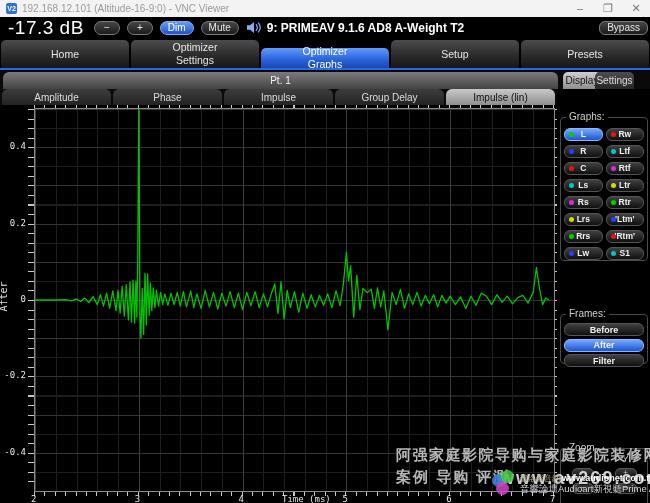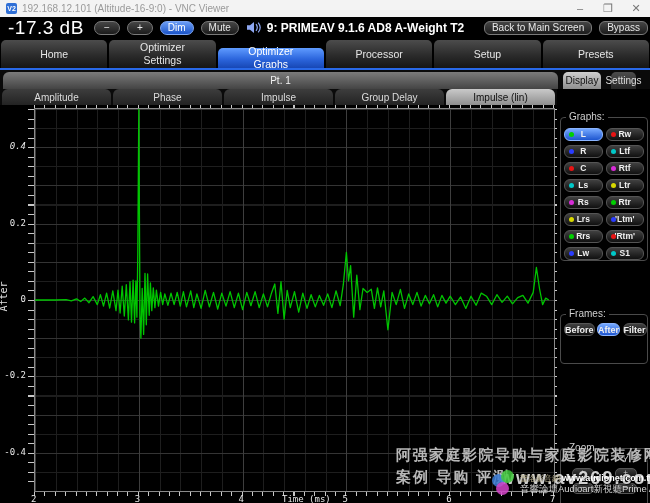--- a/index.html
+++ b/index.html
@@ -32,21 +32,21 @@
   .mtab.active{background:linear-gradient(#5f9bff,#2c66dd 55%,#1747b5);color:#fff;margin-top:8px;}
   .blueline{position:absolute;left:0;top:68px;width:650px;height:2px;background:#2969e8;}
   
   .pointrow{position:absolute;left:0;top:70px;width:650px;height:19px;background:#0a0a0a;}
   .ptbar{position:absolute;left:3px;top:2px;width:555px;height:17px;border-radius:6px 6px 0 0;
          background:linear-gradient(#7b7b7b,#444);color:#f2f2f2;font-size:10px;
          display:flex;align-items:center;justify-content:center;}
   .dtab{position:absolute;top:2px;height:17px;border-radius:5px 5px 0 0;font-size:10px;
         display:flex;align-items:center;justify-content:center;}
   .dtab.display{left:563px;width:38px;background:linear-gradient(#cfcfcf,#8f8f8f);color:#111;}
-  .dtab.settings{left:611px;width:25px;background:linear-gradient(#4c4c4c,#262626);color:#ddd;}
+  .dtab.settings{left:595px;width:39px;background:linear-gradient(#4c4c4c,#262626);color:#ddd;}
   
   .subtabs{position:absolute;left:0;top:89px;width:557px;height:16px;background:#0a0a0a;display:flex;gap:2px;padding:0 2px;box-sizing:border-box;}
   .stab{flex:1;border-radius:6px 6px 0 0;background:linear-gradient(#3d3d3d,#232323);color:#dcdcdc;
         font-size:10px;display:flex;align-items:center;justify-content:center;}
   .stab.active{background:linear-gradient(#c9c9c9,#8f8f8f);color:#111;text-align:center;}
   
   .chart-region{position:absolute;left:0;top:105px;width:557px;height:398px;background:#000;}
   .plot{position:absolute;left:34px;top:3px;width:519px;height:382px;box-sizing:content-box;
         border:1px solid #8a8a8a;background-color:#000;
         background-image:
@@ -74,21 +74,21 @@
   .groupbox{position:absolute;left:3px;right:2px;border:1px solid #4a4a4a;border-radius:4px;}
   .legend{position:absolute;top:-7px;left:5px;background:#000;padding:0 3px;color:#cfcfcf;font-size:10px;}
   .gb-graphs{top:12px;height:142px;}
   .chan-grid{display:grid;grid-template-columns:1fr 1fr;gap:4px 3px;padding:10px 3px 4px 3px;}
   .chan{position:relative;height:11px;border-radius:6px;border:1px solid #555;
         background:linear-gradient(#404040,#101010);display:flex;align-items:center;justify-content:center;}
   .chan.selected{background:linear-gradient(#74a8ff,#1d55cf);border-color:#8ab4ff;}
   .chan .dot{position:absolute;left:4px;width:5px;height:5px;border-radius:50%;}
   .chan .cl{color:#f0f0f0;font-size:8.5px;font-weight:bold;line-height:1;}
   .gb-frames{top:209px;height:48px;}
-  .frames-col{display:flex;flex-direction:row;gap:2.5px;padding:8px 3px 3px 3px;}
+  .frames-col{display:flex;flex-direction:column;gap:2.5px;padding:8px 3px 3px 3px;}
   .fbtn{height:11px;border-radius:6px;border:1px solid #555;background:linear-gradient(#404040,#101010);
         color:#f0f0f0;font-size:9px;font-weight:bold;display:flex;align-items:center;justify-content:center;}
   .fbtn.active{background:linear-gradient(#74a8ff,#1d55cf);border-color:#8ab4ff;}
   .gb-zoom{top:327px;height:70px;border-bottom:none;border-radius:4px 4px 0 0;margin-top:16px;}
   .zoom-cols{display:flex;padding-top:5px;}
   .zoom-col{flex:1;display:flex;flex-direction:column;align-items:center;gap:4px;}
   .zoom-head{color:#d8d8d8;font-size:9px;}
   .zbtn{width:20px;height:9px;border-radius:5px;border:1px solid #555;background:linear-gradient(#3a3a3a,#101010);
         color:#ccc;font-size:8px;line-height:7px;text-align:center;}
   
@@ -130,36 +130,32 @@
   <div class="pill small">+</div>
   <div class="pill blue">Dim</div>
   <div class="pill">Mute</div>
   <svg width="15" height="13" viewBox="0 0 15 13">
     <path d="M1 4.2h3L8 1v11L4 8.8H1z" fill="#8ea8f2"></path>
     <path d="M10 3.2q2.6 3.3 0 6.6" stroke="#8ea8f2" stroke-width="1.2" fill="none"></path>
     <path d="M12.2 1.6q4 5 0 9.8" stroke="#8ea8f2" stroke-width="1.2" fill="none"></path>
   </svg>
   <span class="preset-title">9: PRIMEAV 9.1.6 AD8 A-Weight T2</span>
   <div class="cb-spacer"></div>
-  <div class="pill wide">Back to Main Screen</div>
   <div class="pill wide" style="margin-right:2px">Bypass</div>
 </div>
 
 <div class="maintabs">
   <div class="mtab">
       <span>Home</span>
     </div>
   <div class="mtab">
       <span>Optimizer Settings</span>
     </div>
   <div class="mtab active">
       <span>Optimizer Graphs</span>
-    </div>
-  <div class="mtab">
-      <span>Processor</span>
     </div>
   <div class="mtab">
       <span>Setup</span>
     </div>
   <div class="mtab">
       <span>Presets</span>
     </div>
 </div>
 <div class="blueline"></div>
 
@@ -190,21 +186,21 @@
   </div>
   <div id="xlabels">
       <span class="xt" style="left: 31px;">2</span>
       <span class="xt" style="left: 134.8px;">3</span>
       <span class="xt" style="left: 238.6px;">4</span>
       <span class="xt" style="left: 342.4px;">5</span>
       <span class="xt" style="left: 446.2px;">6</span>
       <span class="xt" style="left: 550px;">7</span>
     </div>
   <div id="ylabels">
-      <div class="yt" style="top: 36.2px; font-style: italic;">0.4</div>
+      <div class="yt" style="top: 36.2px;">0.4</div>
       <div class="yt" style="top: 112.6px;">0.2</div>
       <div class="yt" style="top: 189px;">0</div>
       <div class="yt" style="top: 265.4px;">-0.2</div>
       <div class="yt" style="top: 341.8px;">-0.4</div>
     </div>
   <div class="xaxis-title">Time (ms)</div>
 </div>
 
 <div class="sidebar">
   <div class="groupbox gb-graphs">

